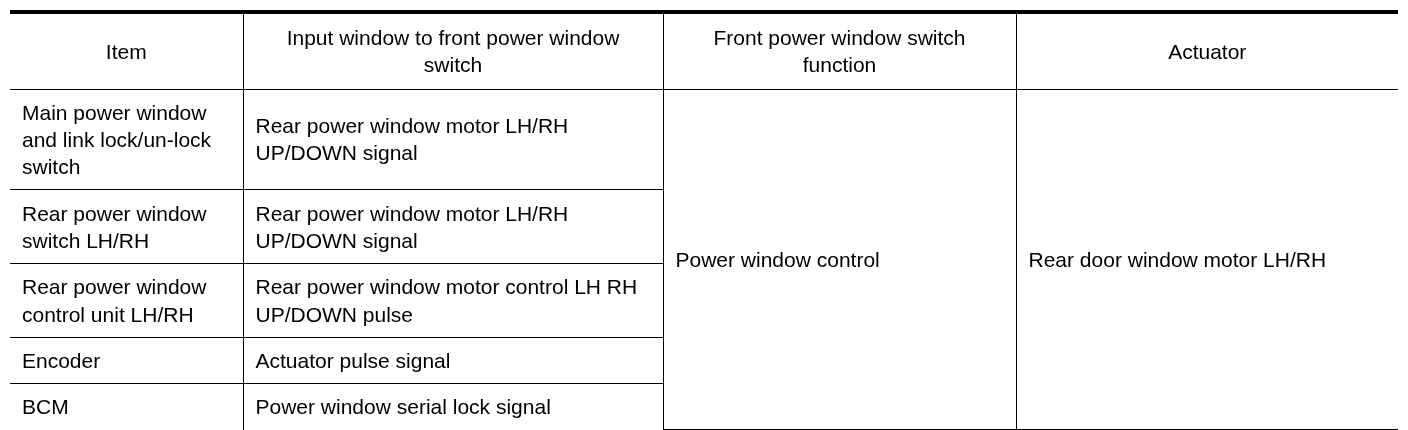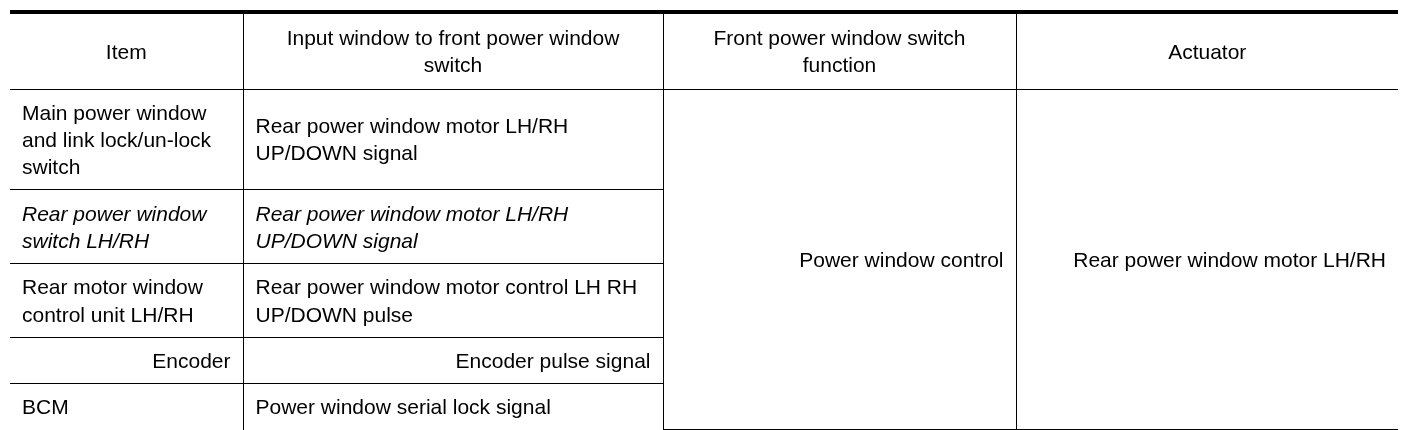--- a/index.html
+++ b/index.html
@@ -75,30 +75,30 @@
   thead th { border-bottom: 2px solid #000000; }
 
   
   tbody td {
     text-align: left;
   }
 
   tbody tr:last-child td { border-bottom: none; }
 
   td.merged {
-    text-align: right;
+    text-align: left;
     vertical-align: middle;
     border-bottom: none;
   }
 
   
   tr.r1 td { height: 100px; }
-  tr.r2 td { height: 74px; font-style: italic; }
+  tr.r2 td { height: 74px; }
   tr.r3 td { height: 70px; }
-  tr.r4 td { height: 44px; text-align: right; }
+  tr.r4 td { height: 44px; }
   tr.r5 td { height: 44px; }
 
   .cell-text {
     display: block;
   }
 </style>
 </head>
 <body>
 
 <div class="sheet">
@@ -133,48 +133,48 @@
           <td>
             <span class="cell-text">Main power window and link lock/un-lock switch</span>
           </td>
           <td>
             <span class="cell-text">Rear power window motor LH/RH UP/DOWN signal</span>
           </td>
           <td class="merged" rowspan="5">
             <span class="cell-text">Power window control</span>
           </td>
           <td class="merged" rowspan="5">
-            <span class="cell-text">Rear power window motor LH/RH</span>
+            <span class="cell-text">Rear door window motor LH/RH</span>
           </td>
         </tr>
 
         <tr class="r2">
           <td>
             <span class="cell-text">Rear power window switch LH/RH</span>
           </td>
           <td>
             <span class="cell-text">Rear power window motor LH/RH UP/DOWN signal</span>
           </td>
         </tr>
 
         <tr class="r3">
           <td>
-            <span class="cell-text">Rear motor window control unit LH/RH</span>
+            <span class="cell-text">Rear power window control unit LH/RH</span>
           </td>
           <td>
             <span class="cell-text">Rear power window motor control LH RH UP/DOWN pulse</span>
           </td>
         </tr>
 
         <tr class="r4">
           <td>
             <span class="cell-text">Encoder</span>
           </td>
           <td>
-            <span class="cell-text">Encoder pulse signal</span>
+            <span class="cell-text">Actuator pulse signal</span>
           </td>
         </tr>
 
         <tr class="r5">
           <td>
             <span class="cell-text">BCM</span>
           </td>
           <td>
             <span class="cell-text">Power window serial lock signal</span>
           </td>

